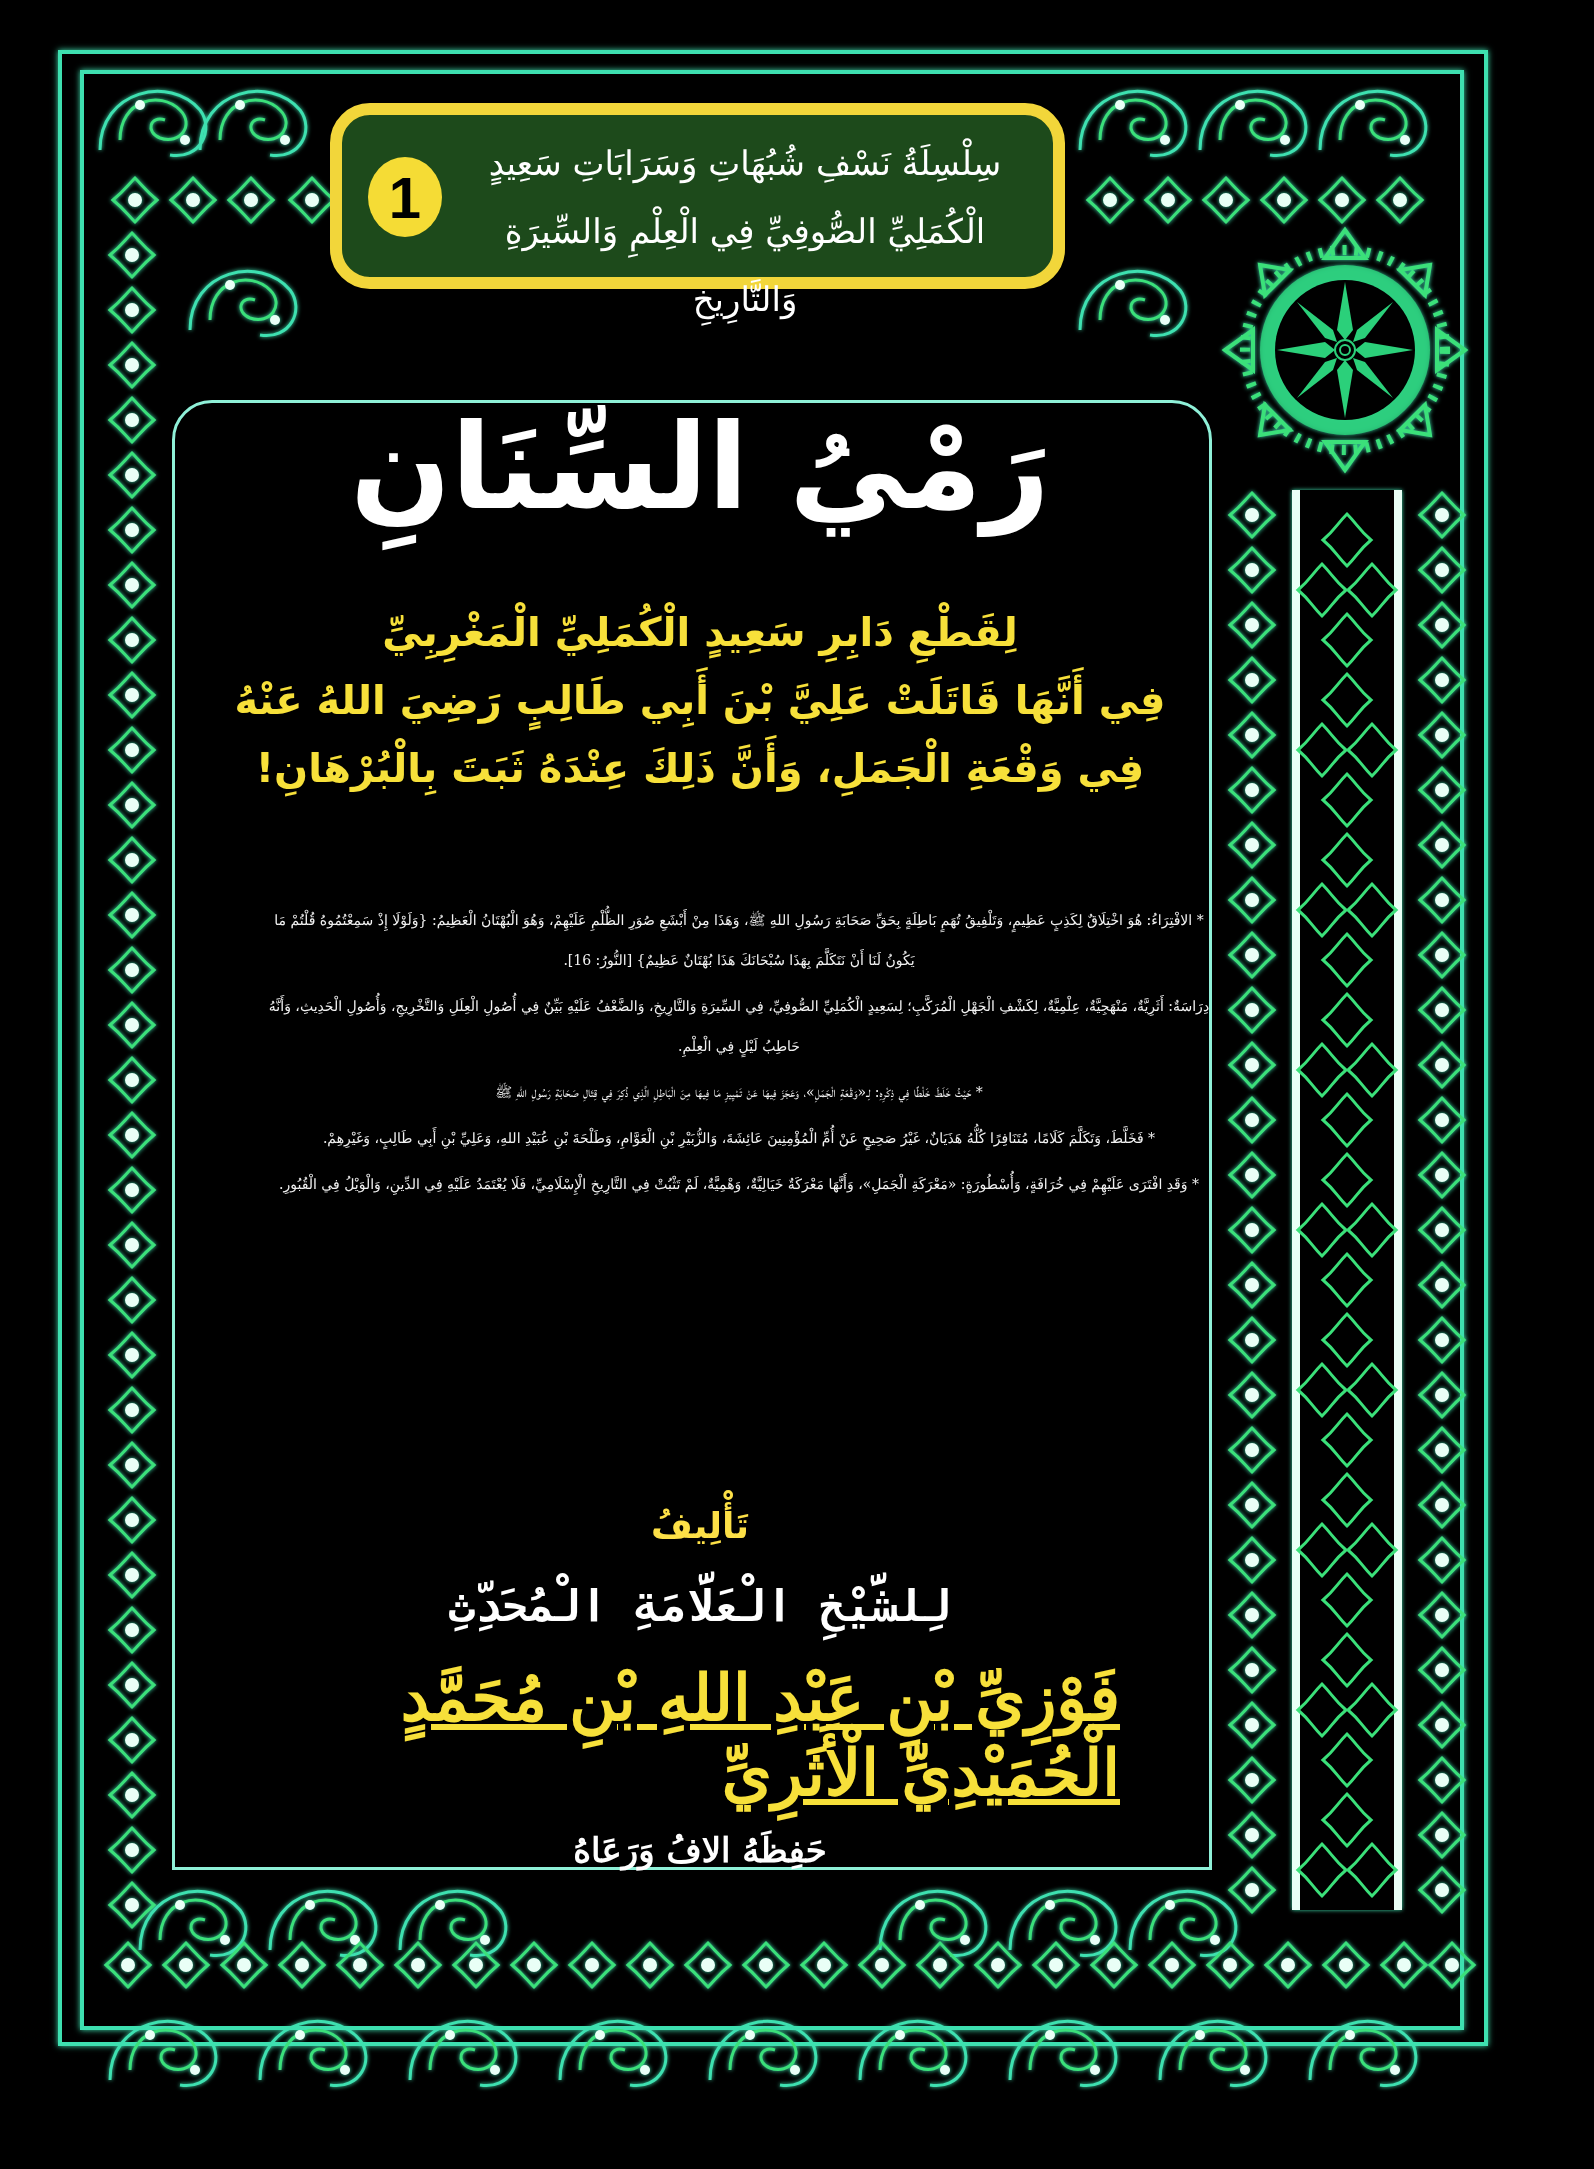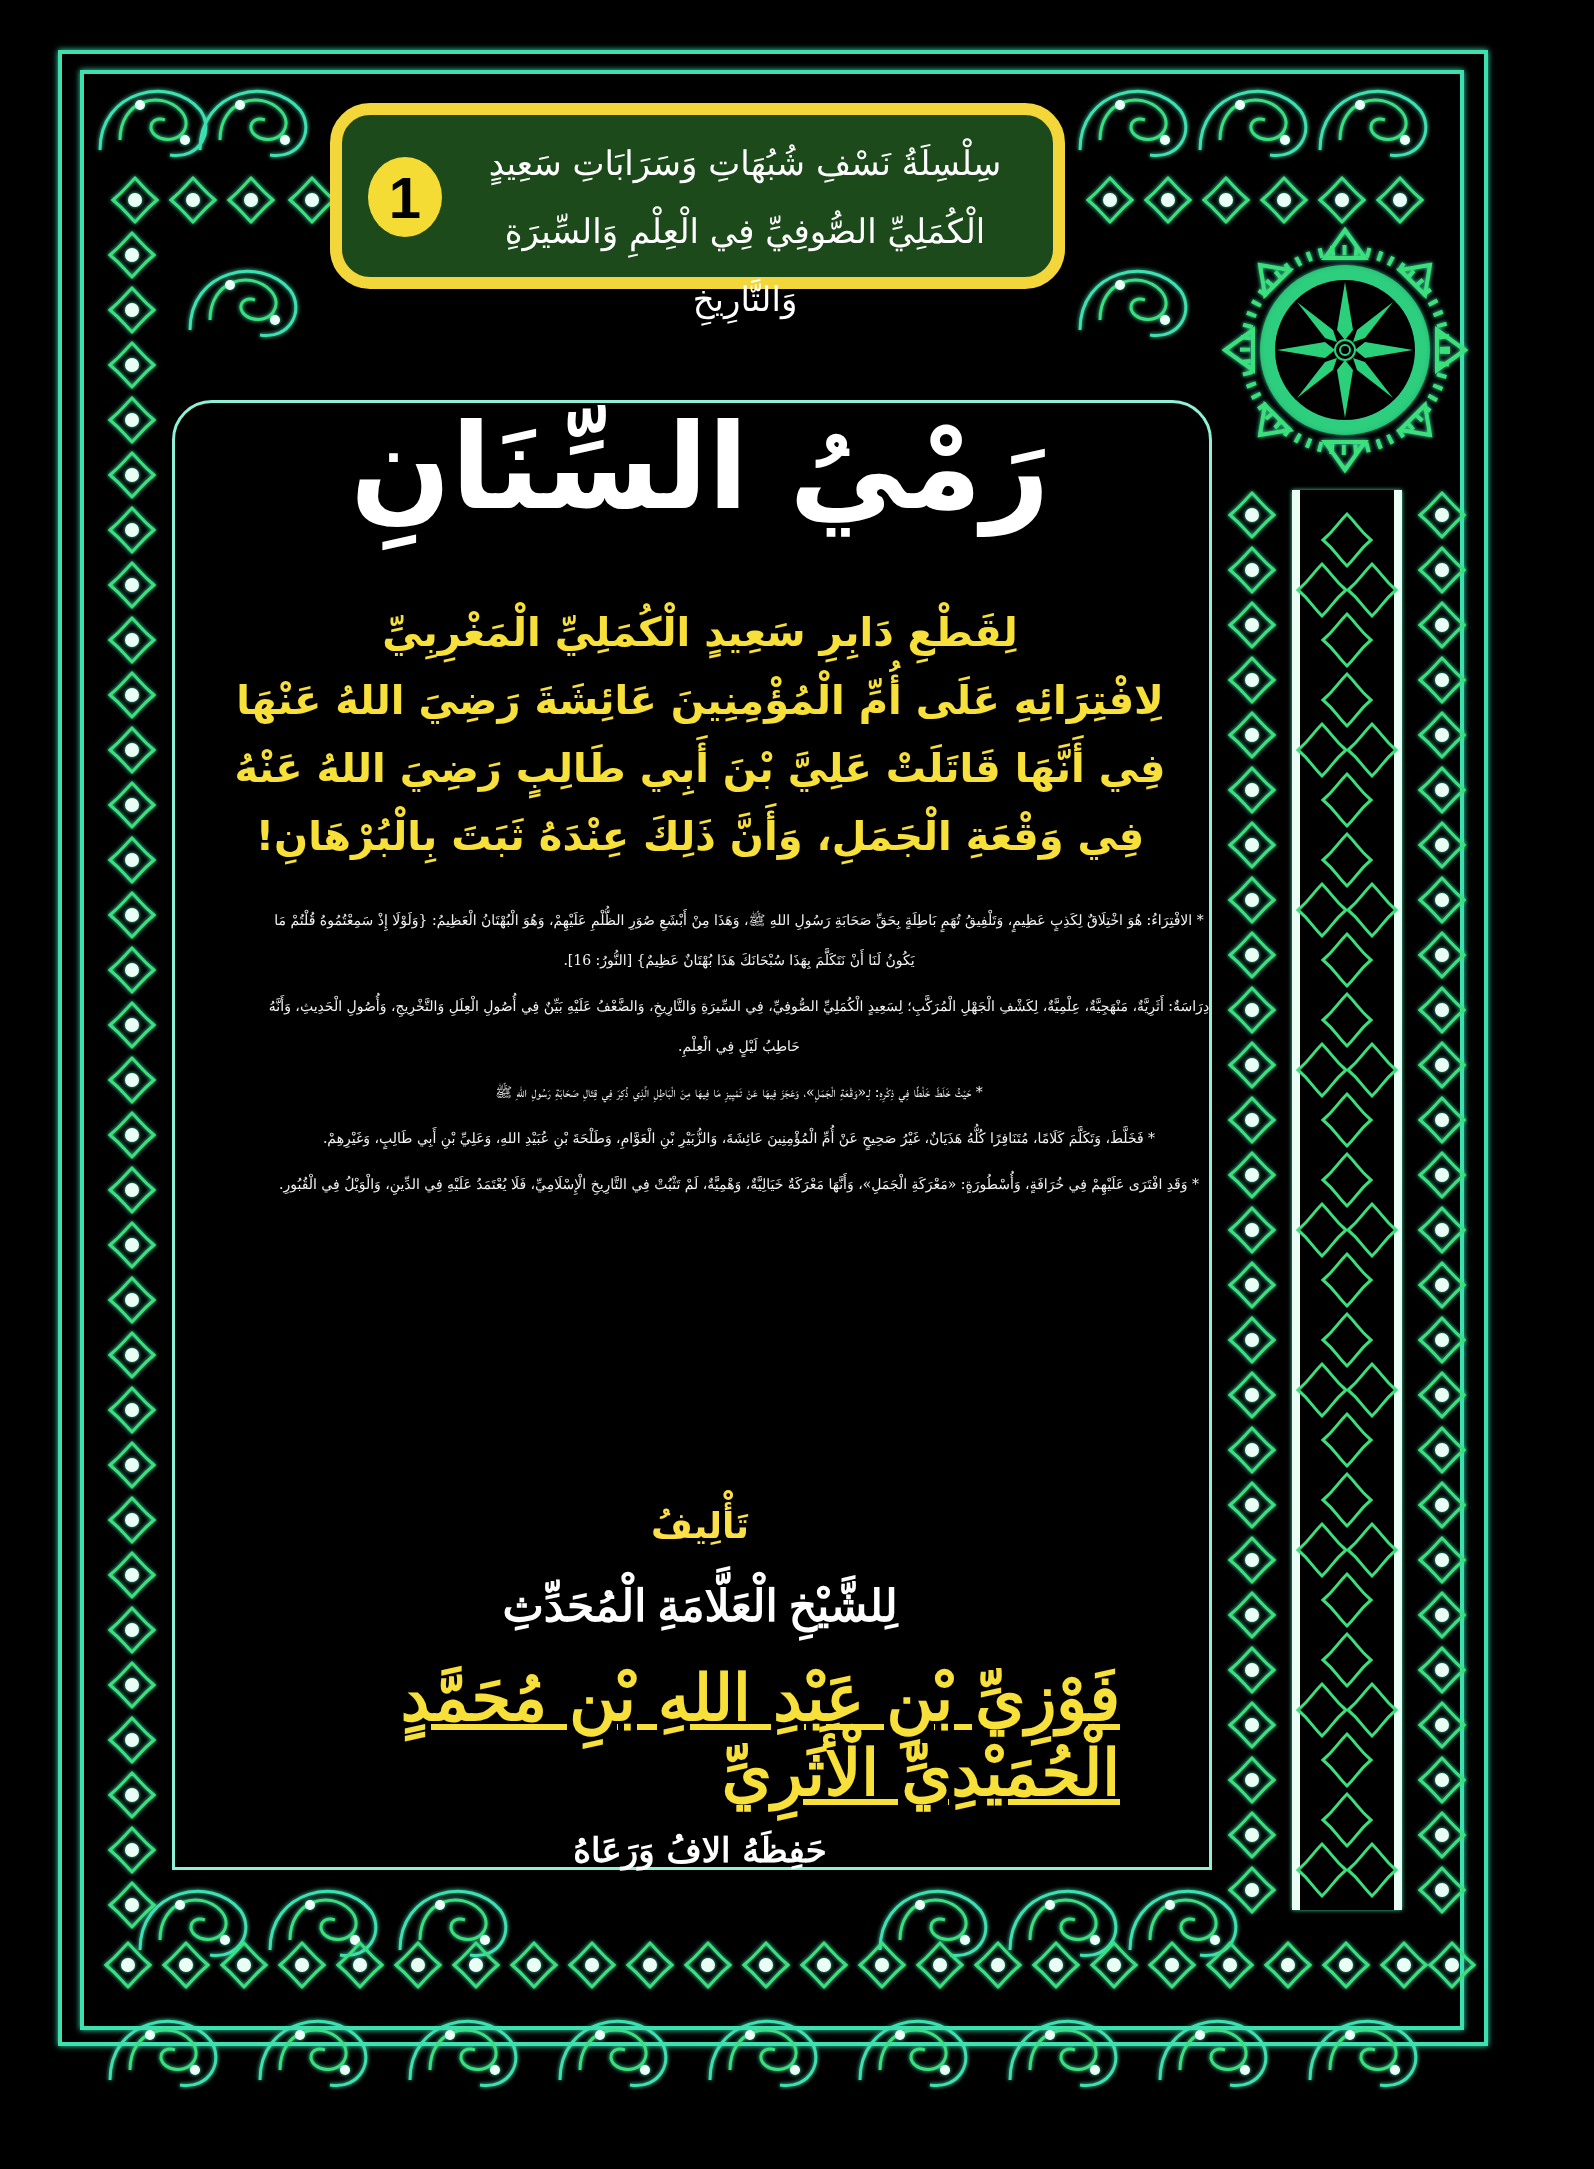--- a/index.html
+++ b/index.html
@@ -8,21 +8,21 @@
   .inner-frame{position:absolute;left:80px;top:70px;width:1384px;height:1960px;border:4px solid #3ee0b0;box-shadow:0 0 6px #3ee0b0;box-sizing:border-box;}
   .content-panel{position:absolute;left:172px;top:400px;width:1040px;height:1470px;border:3px solid #8ff0d8;border-radius:40px 40px 0 0;box-sizing:border-box;background:#000;}
   .series-badge{position:absolute;left:330px;top:103px;width:735px;height:186px;background:#1d4a1b;border:12px solid #f2d63a;border-radius:40px;box-sizing:border-box;}
   .badge-num{position:absolute;left:26px;top:42px;width:74px;height:80px;border-radius:50%;background:#f5dc35;display:flex;align-items:center;justify-content:center;font-family:"Liberation Sans",sans-serif;font-weight:bold;font-size:58px;color:#000;}
   .badge-text{position:absolute;right:28px;top:14px;width:560px;direction:rtl;text-align:center;color:#fff;font-family:"DejaVu Serif",serif;font-size:34px;line-height:68px;}
   .main-title{position:absolute;left:200px;top:372px;width:1000px;text-align:center;direction:rtl;color:#fff;font-family:"DejaVu Sans",sans-serif;font-weight:bold;font-size:118px;line-height:190px;}
   .subtitle{position:absolute;left:200px;top:598px;width:1000px;text-align:center;direction:rtl;color:#f7e03a;font-family:"DejaVu Sans",sans-serif;font-weight:bold;font-size:40px;line-height:68px;}
   .notes{position:absolute;left:258px;top:900px;width:962px;direction:rtl;text-align:center;color:#f2f2f2;font-family:"DejaVu Serif",serif;font-size:14px;line-height:40px;}
   .notes p{margin:0 0 6px 0;}
   .author-label{position:absolute;left:300px;top:1505px;width:800px;text-align:center;direction:rtl;color:#fde047;font-family:"DejaVu Sans",sans-serif;font-weight:bold;font-size:36px;}
-  .author-title{position:absolute;left:300px;top:1580px;width:800px;text-align:center;direction:rtl;color:#fff;font-family:Liberation Serif, serif;font-weight:bold;font-size:44px;}
+  .author-title{position:absolute;left:300px;top:1580px;width:800px;text-align:center;direction:rtl;color:#fff;font-family:Liberation Mono, monospace;font-weight:bold;font-size:44px;}
   .author-name{position:absolute;left:280px;top:1660px;width:840px;text-align:right;direction:rtl;color:#f7e03a;font-family:"DejaVu Serif",serif;font-weight:bold;font-size:64px;text-decoration:underline;}
   .author-prayer{position:absolute;left:550px;top:1830px;width:300px;text-align:center;direction:rtl;color:#fff;font-family:"DejaVu Serif",serif;font-weight:bold;font-size:34px;}
   .glow{filter:drop-shadow(0 0 2px #3ee0b0);}
 </style>
 </head>
 <body>
 
 <div class="outer-frame"></div>
 <div class="inner-frame"></div>
 
@@ -272,21 +272,20 @@
   <div class="badge-text">
     <div>سِلْسِلَةُ نَسْفِ شُبُهَاتِ وَسَرَابَاتِ سَعِيدٍ</div>
     <div>الْكُمَلِيِّ الصُّوفِيِّ فِي الْعِلْمِ وَالسِّيرَةِ وَالتَّارِيخِ</div>
   </div>
 </div>
 
 <div class="main-title">رَمْيُ السِّنَانِ</div>
 
 <div class="subtitle">
   <div>لِقَطْعِ دَابِرِ سَعِيدٍ الْكُمَلِيِّ الْمَغْرِبِيِّ</div>
-  <div>لِافْتِرَائِهِ عَلَى أُمِّ الْمُؤْمِنِينَ عَائِشَةَ رَضِيَ اللهُ عَنْهَا</div>
   <div>فِي أَنَّهَا قَاتَلَتْ عَلِيَّ بْنَ أَبِي طَالِبٍ رَضِيَ اللهُ عَنْهُ</div>
   <div>فِي وَقْعَةِ الْجَمَلِ، وَأَنَّ ذَلِكَ عِنْدَهُ ثَبَتَ بِالْبُرْهَانِ!</div>
 </div>
 
 <div class="notes">
   <p>* الافْتِرَاءُ: هُوَ اخْتِلَاقٌ لِكَذِبٍ عَظِيمٍ، وَتَلْفِيقُ تُهَمٍ بَاطِلَةٍ بِحَقِّ صَحَابَةِ رَسُولِ اللهِ ﷺ، وَهَذَا مِنْ أَبْشَعِ صُوَرِ الظُّلْمِ عَلَيْهِمْ، وَهُوَ الْبُهْتَانُ الْعَظِيمُ: {وَلَوْلَا إِذْ سَمِعْتُمُوهُ قُلْتُمْ مَا يَكُونُ لَنَا أَنْ نَتَكَلَّمَ بِهَذَا سُبْحَانَكَ هَذَا بُهْتَانٌ عَظِيمٌ} [النُّورُ: 16].</p>
   <p>دِرَاسَةٌ: أَثَرِيَّةٌ، مَنْهَجِيَّةٌ، عِلْمِيَّةٌ، لِكَشْفِ الْجَهْلِ الْمُرَكَّبِ؛ لِسَعِيدٍ الْكُمَلِيِّ الصُّوفِيِّ، فِي السِّيرَةِ وَالتَّارِيخِ، وَالضَّعْفُ عَلَيْهِ بَيِّنٌ فِي أُصُولِ الْعِلَلِ وَالتَّخْرِيجِ، وَأُصُولِ الْحَدِيثِ، وَأَنَّهُ حَاطِبُ لَيْلٍ فِي الْعِلْمِ.</p>
   <p>* حَيْثُ خَلَطَ خَلْطًا فِي ذِكْرِهِ: لِـ«وَقْعَةِ الْجَمَلِ»، وَعَجَزَ فِيهَا عَنْ تَمْيِيزِ مَا فِيهَا مِنَ الْبَاطِلِ الَّذِي ذُكِرَ فِي قِتَالِ صَحَابَةِ رَسُولِ اللهِ ﷺ</p>
   <p>* فَخَلَّطَ، وَتَكَلَّمَ كَلَامًا، مُتَنَافِرًا كُلُّهُ هَذَيَانٌ، غَيْرُ صَحِيحٍ عَنْ أُمِّ الْمُؤْمِنِينَ عَائِشَةَ، وَالزُّبَيْرِ بْنِ الْعَوَّامِ، وَطَلْحَةَ بْنِ عُبَيْدِ اللهِ، وَعَلِيِّ بْنِ أَبِي طَالِبٍ، وَغَيْرِهِمْ.</p>
   <p>* وَقَدِ افْتَرَى عَلَيْهِمْ فِي خُرَافَةٍ، وَأُسْطُورَةٍ: «مَعْرَكَةِ الْجَمَلِ»، وَأَنَّهَا مَعْرَكَةٌ خَيَالِيَّةٌ، وَهْمِيَّةٌ، لَمْ تَثْبُتْ فِي التَّارِيخِ الْإِسْلَامِيِّ، فَلَا يُعْتَمَدُ عَلَيْهِ فِي الدِّينِ، وَالْوَيْلُ فِي الْقُبُورِ.</p>

